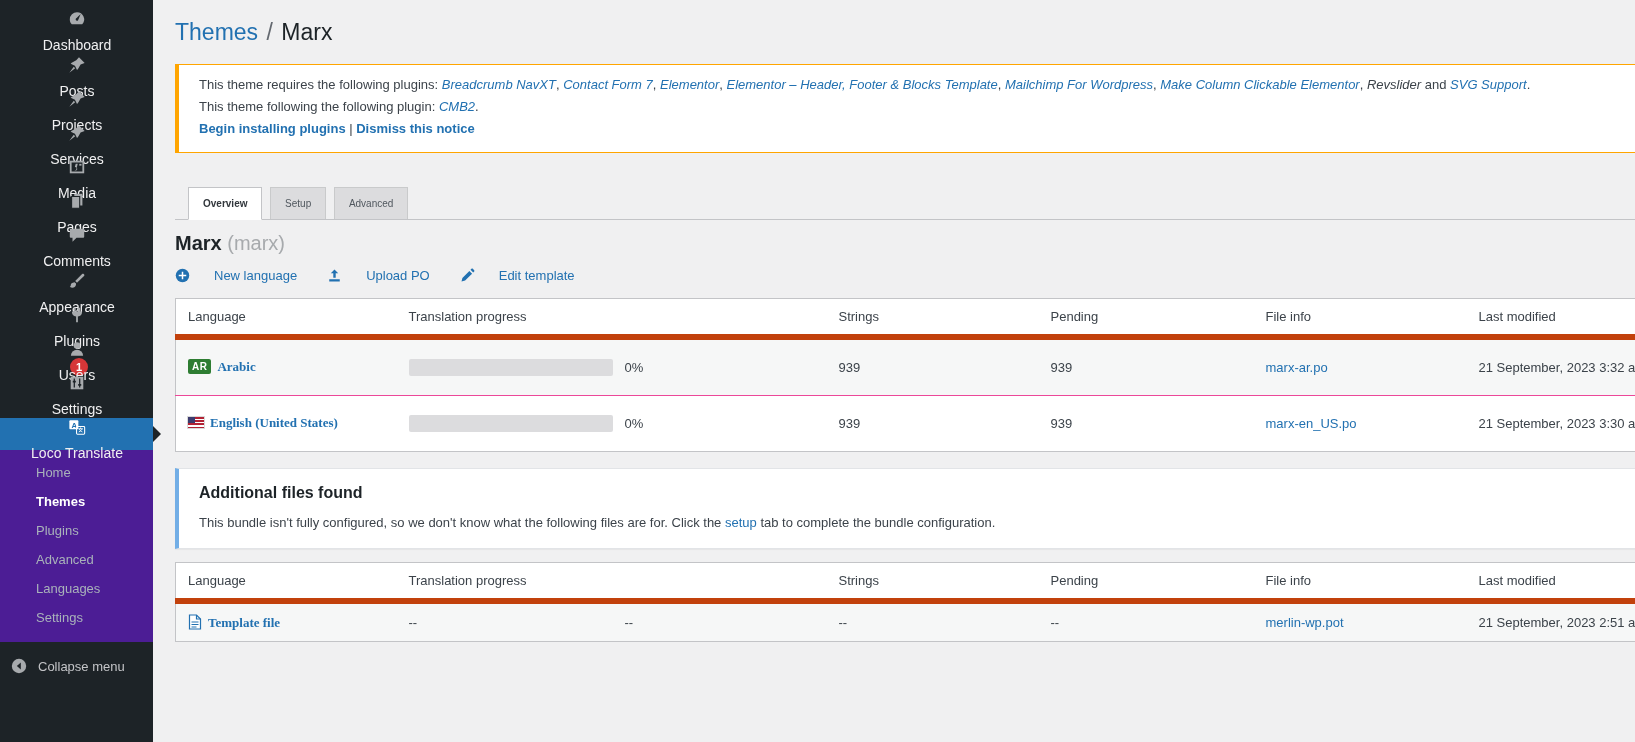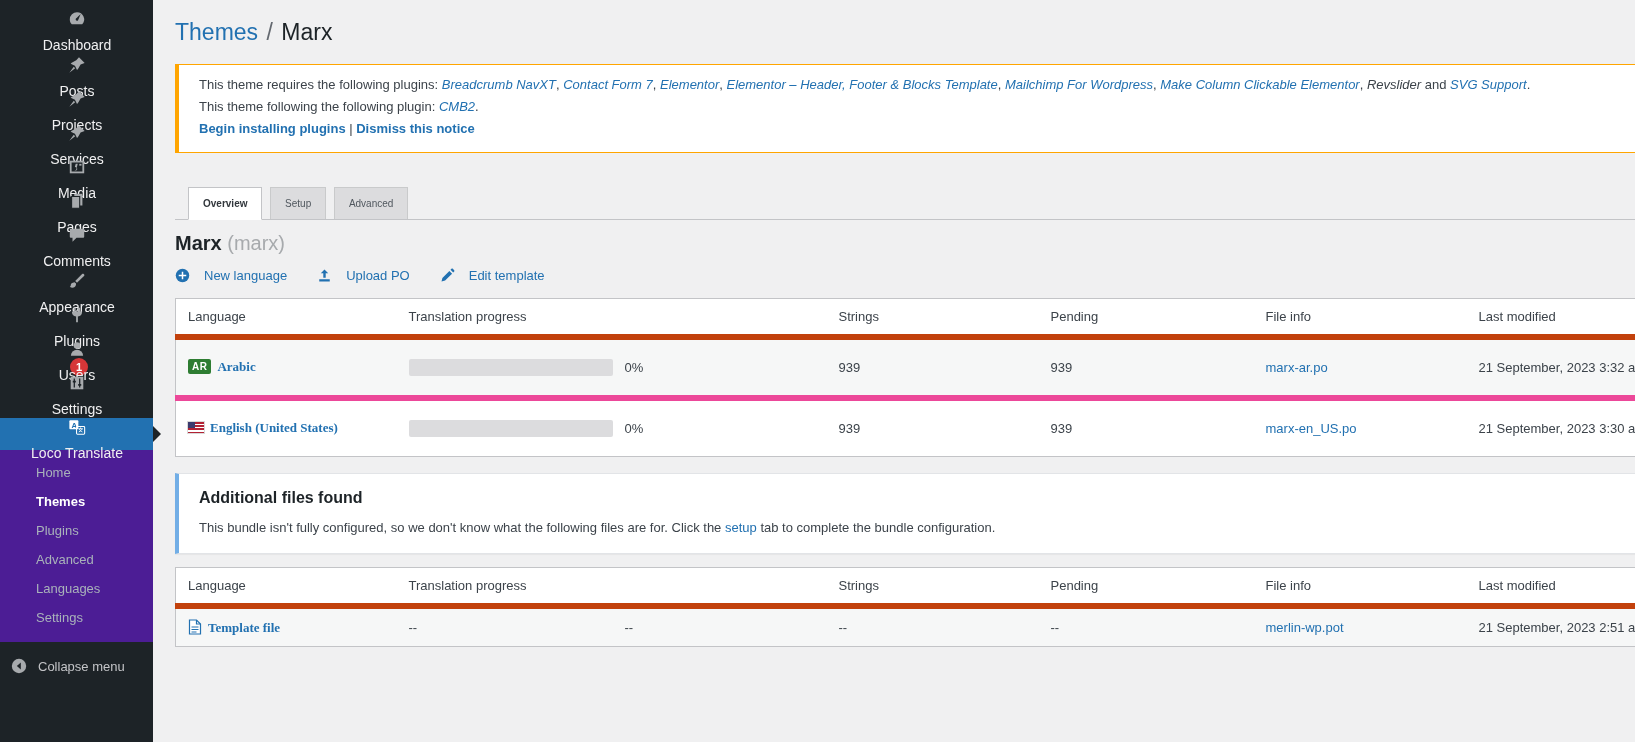--- a/index.html
+++ b/index.html
@@ -50,30 +50,30 @@
   .nav-tab { display:inline-block; padding:7px 14px; font-size:10px; color:#50575e;
     background:#dcdcde; border:1px solid #c9cacb; border-bottom:none; margin:0 4px -1px 0;
     cursor:pointer; line-height:17px; }
   .nav-tab.active { background:#ffffff; border:1px solid #c3c4c7; border-bottom:1px solid #fff;
     color:#32373c; font-weight:700; }
 
   h2.bundle { margin-top:12px; font-size:20px; font-weight:700; color:#1d2327; }
   h2.bundle .slug { color:#a7aaad; font-weight:400; }
 
   .actions { margin-top:13px; display:flex; gap:30px; align-items:center; }
-  .actions a { display:flex; align-items:flex-start; gap:14px; font-size:13px; }
+  .actions a { display:flex; align-items:flex-start; gap:24px; font-size:13px; }
   .actions svg { width:15px; height:15px; }
 
   table.loco { margin-top:15px; width:1585px; border-collapse:collapse; table-layout:fixed;
     background:#fff; border:1px solid #c3c4c7; }
   table.loco th { text-align:left; font-weight:400; color:#3c434a; padding:10px 12px;
     border-bottom:6px solid #c2410c; background:#fff; white-space:nowrap; }
   table.loco td { padding:19px 12px; vertical-align:middle; white-space:nowrap; }
   table.loco tr.striped td { background:#f6f7f7; }
-  table.loco tr + tr td { border-top:6px solid #ec4899; }
+  table.loco tr + tr td { border-top:1px solid #ec4899; }
   table.loco.compact { margin-top:13px; }
   table.loco.compact td { padding:10px 12px; }
   .lang-link { font-weight:700;font-family:Liberation Serif, serif; }
   .lang-badge { display:inline-block; background:#2e7d32; color:#fff; font-size:10px; font-weight:700;
     padding:2px 4px; border-radius:2px; vertical-align:1px; margin-right:6px; letter-spacing:.5px;text-align:right; }
   .flag-us { display:inline-block; position:relative; width:16px; height:11px; margin-right:6px;
     vertical-align:-1px; background:repeating-linear-gradient(180deg,#b22234 0 1.6px,#fff 1.6px 3.2px);
     outline:1px solid rgba(0,0,0,.15); }
   .flag-us::after { content:""; position:absolute; left:0; top:0; width:7px; height:6px; background:#3c3b6e; }
   .pbar { width:204px; height:17px; background:#dcdcde; border-radius:2px; }

